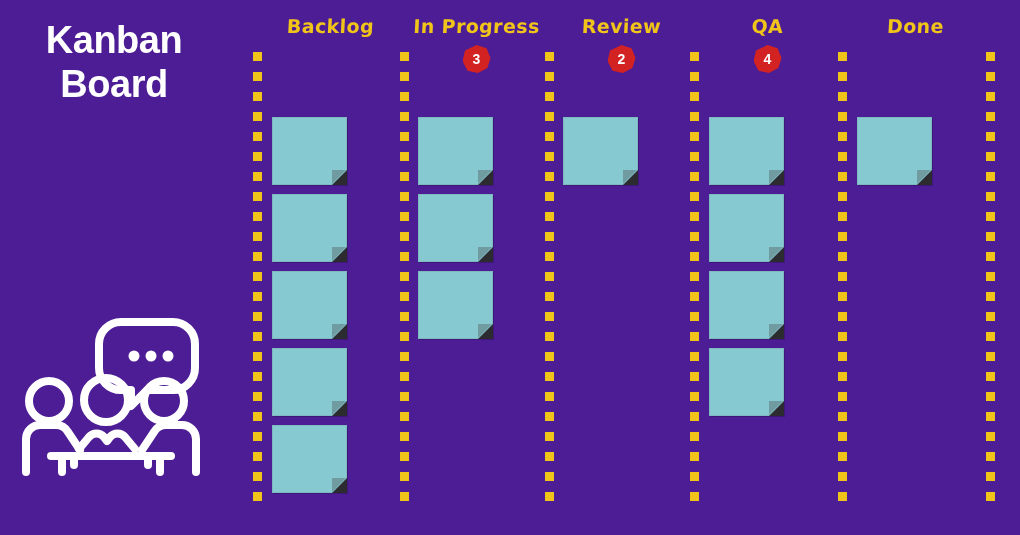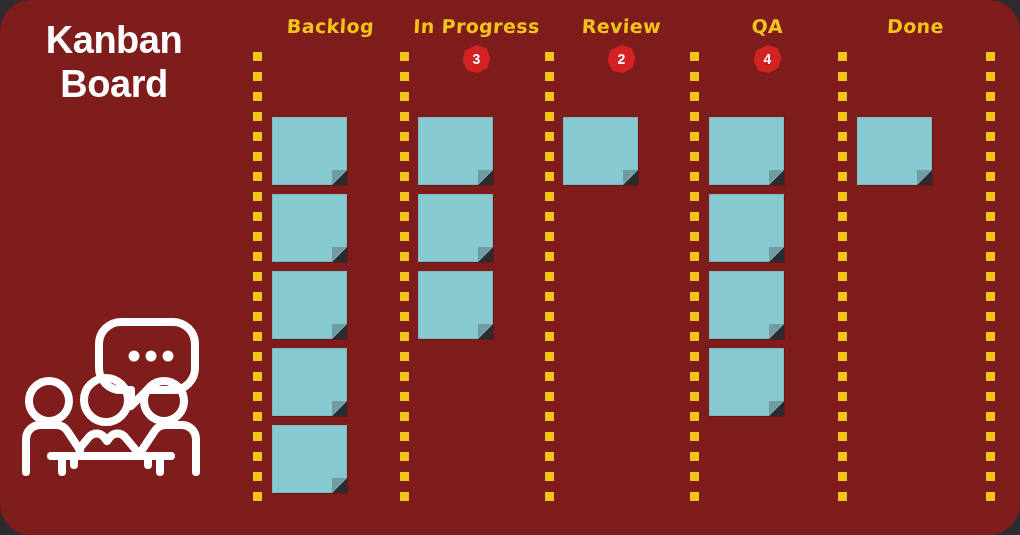--- a/index.html
+++ b/index.html
@@ -4,24 +4,23 @@
 <style>
   html, body {
     margin: 0;
     padding: 0;
     background: #2b2b30;
   }
   #board {
     position: relative;
     width: 1020px;
     height: 535px;
-    background: #7f1d1d;
+    background: #4c1d95;
     overflow: hidden;
     font-family: "Liberation Sans", sans-serif;
-    border-radius: 31px;
   }
 
   
   #title-panel {
     position: absolute;
     left: 0; top: 0;
     width: 240px; height: 535px;
   }
   #board-title {
     position: absolute;

